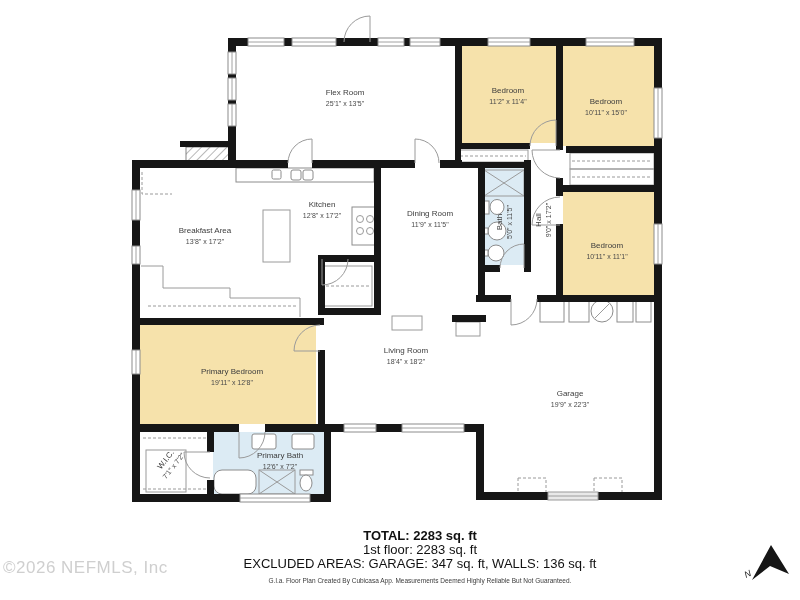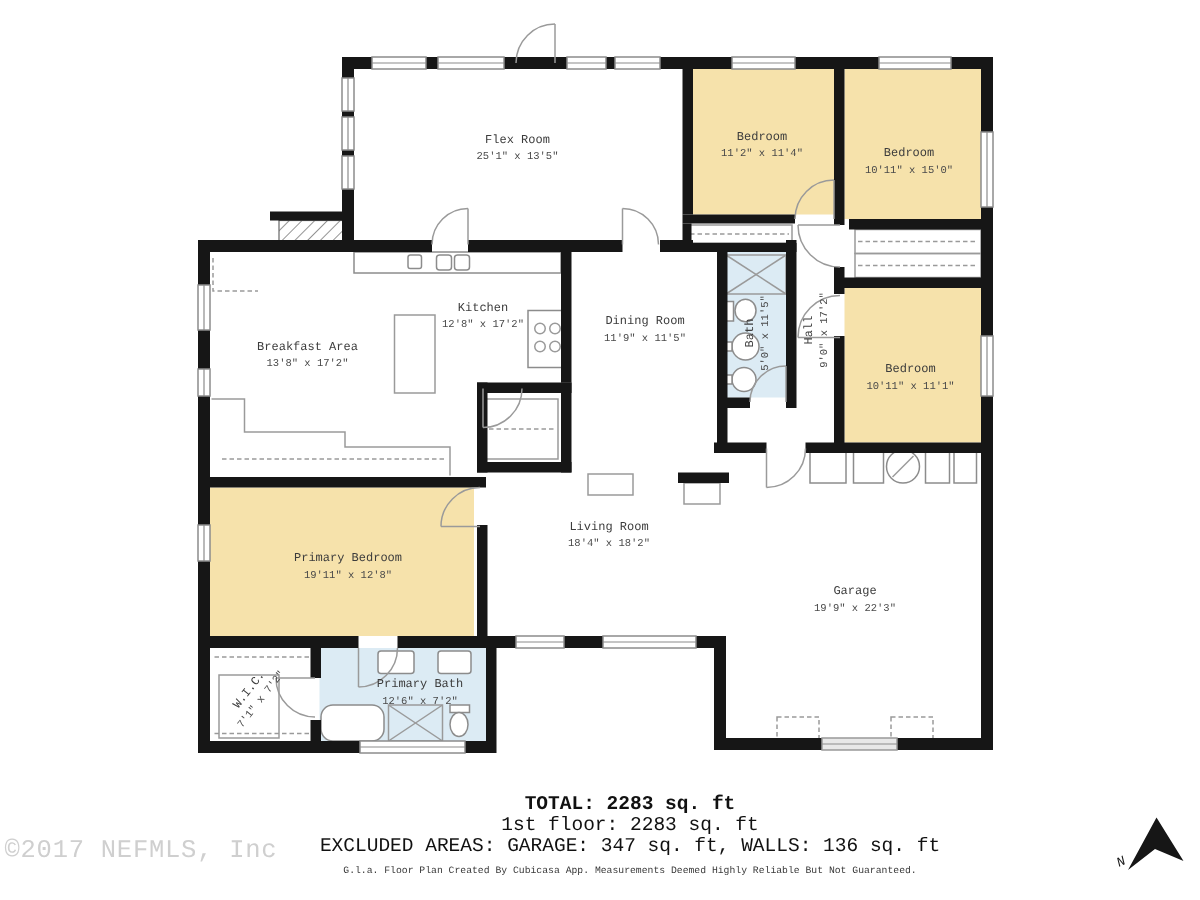--- a/index.html
+++ b/index.html
@@ -1,17 +1,17 @@
 <!DOCTYPE html>
 <html style="--room-fill: #F6E2AB; --bath-fill: #DCEBF4; --wall: #161616;"><head>
 <meta charset="utf-8">
 <style>
   html,body{margin:0;padding:0;background:#fff;}
   #stage{position:relative;width:800px;height:600px;background:#fff;overflow:hidden;
-         font-family:Liberation Mono, monospace;}
+         font-family:Liberation Sans, sans-serif;}
   svg{position:absolute;left:0;top:0;}
   .wall{fill:var(--wall,#161616);}
   .room-yellow{fill:var(--room-fill,#F6E2AB);}
   .room-blue{fill:var(--bath-fill,#DCEBF4);}
   .fixture{fill:#ffffff;stroke:#8c8c8c;stroke-width:1;}
   .thin{fill:none;stroke:#9a9a9a;stroke-width:1;}
   .dash{fill:none;stroke:#9a9a9a;stroke-width:1;stroke-dasharray:3,2;}
   .arc{fill:none;stroke:#9a9a9a;stroke-width:1;}
   .win{fill:#ffffff;stroke:#8c8c8c;stroke-width:1;}
   .winline{stroke:#8c8c8c;stroke-width:0.8;}
@@ -324,15 +324,15 @@
   </g>
 </svg>
 
 <div class="summary">
   <div class="total">TOTAL: 2283 sq. ft</div>
   <div class="line">1st floor: 2283 sq. ft</div>
   <div class="line">EXCLUDED AREAS: GARAGE: 347 sq. ft, WALLS: 136 sq. ft</div>
   <div class="disclaimer">G.l.a. Floor Plan Created By Cubicasa App. Measurements Deemed Highly Reliable But Not Guaranteed.</div>
 </div>
 
-<div class="watermark">©2017 NEFMLS, Inc</div>
+<div class="watermark">©2026 NEFMLS, Inc</div>
 
 </div>
 
 </body></html>

